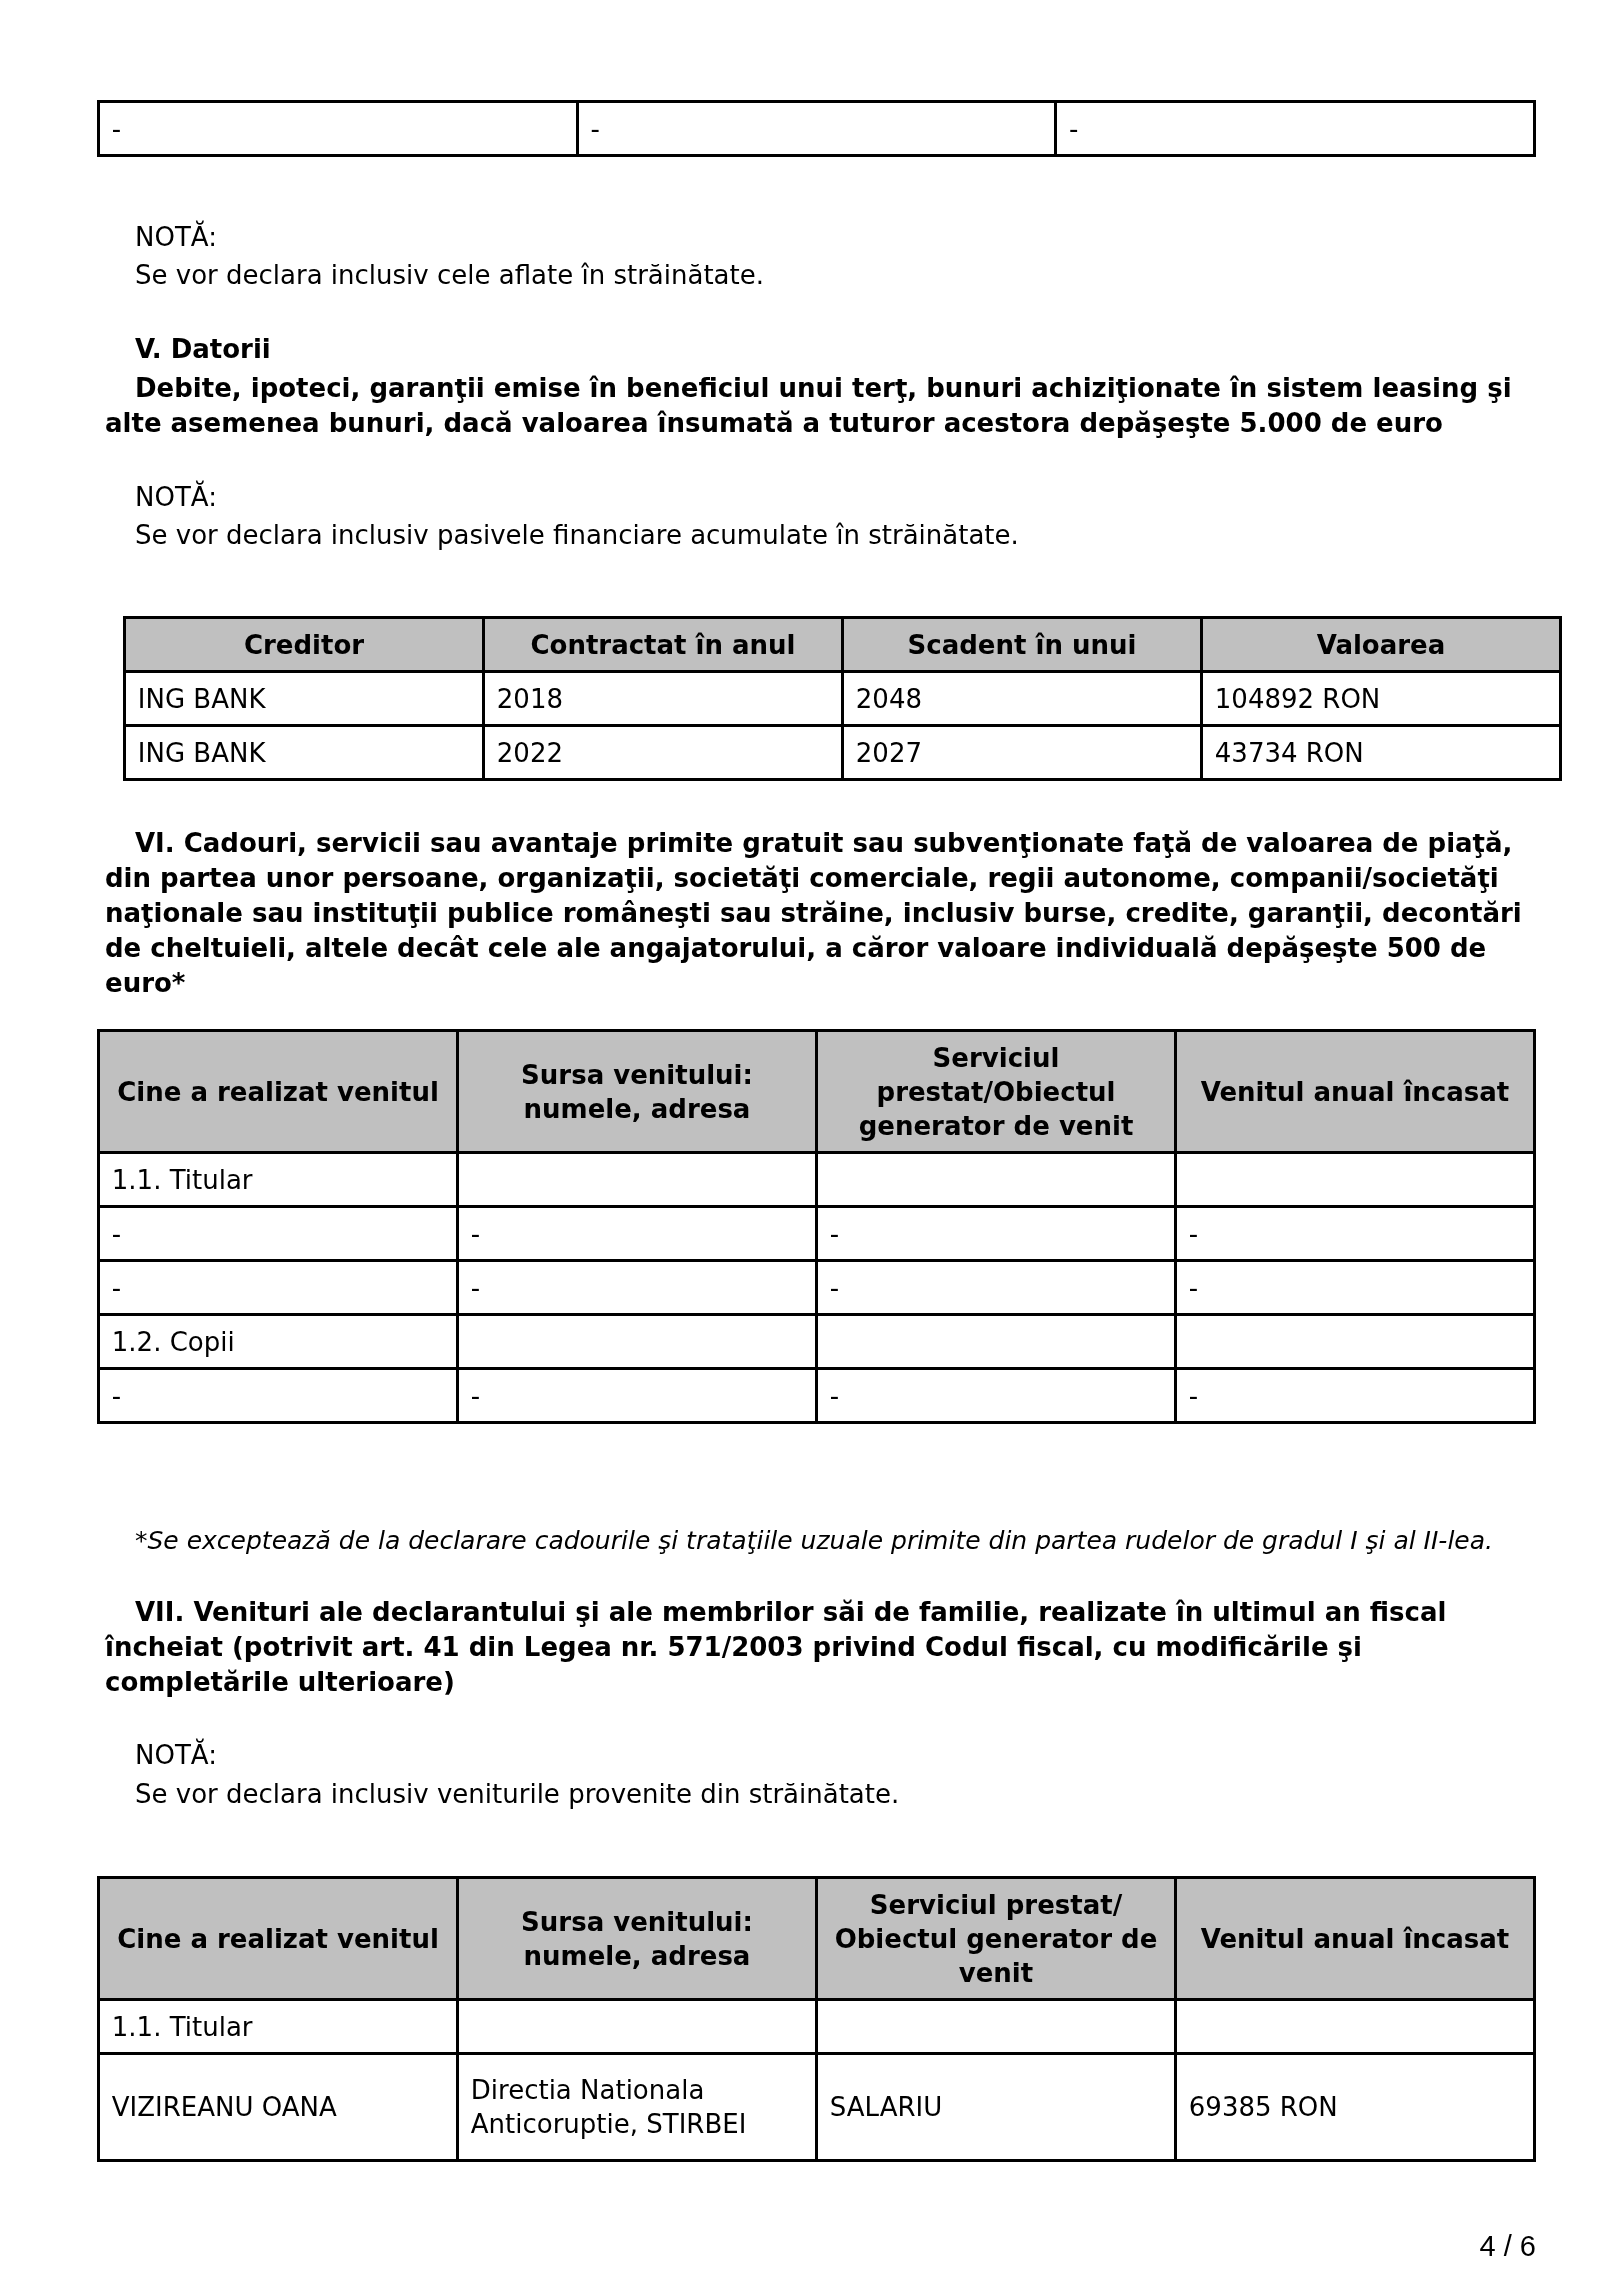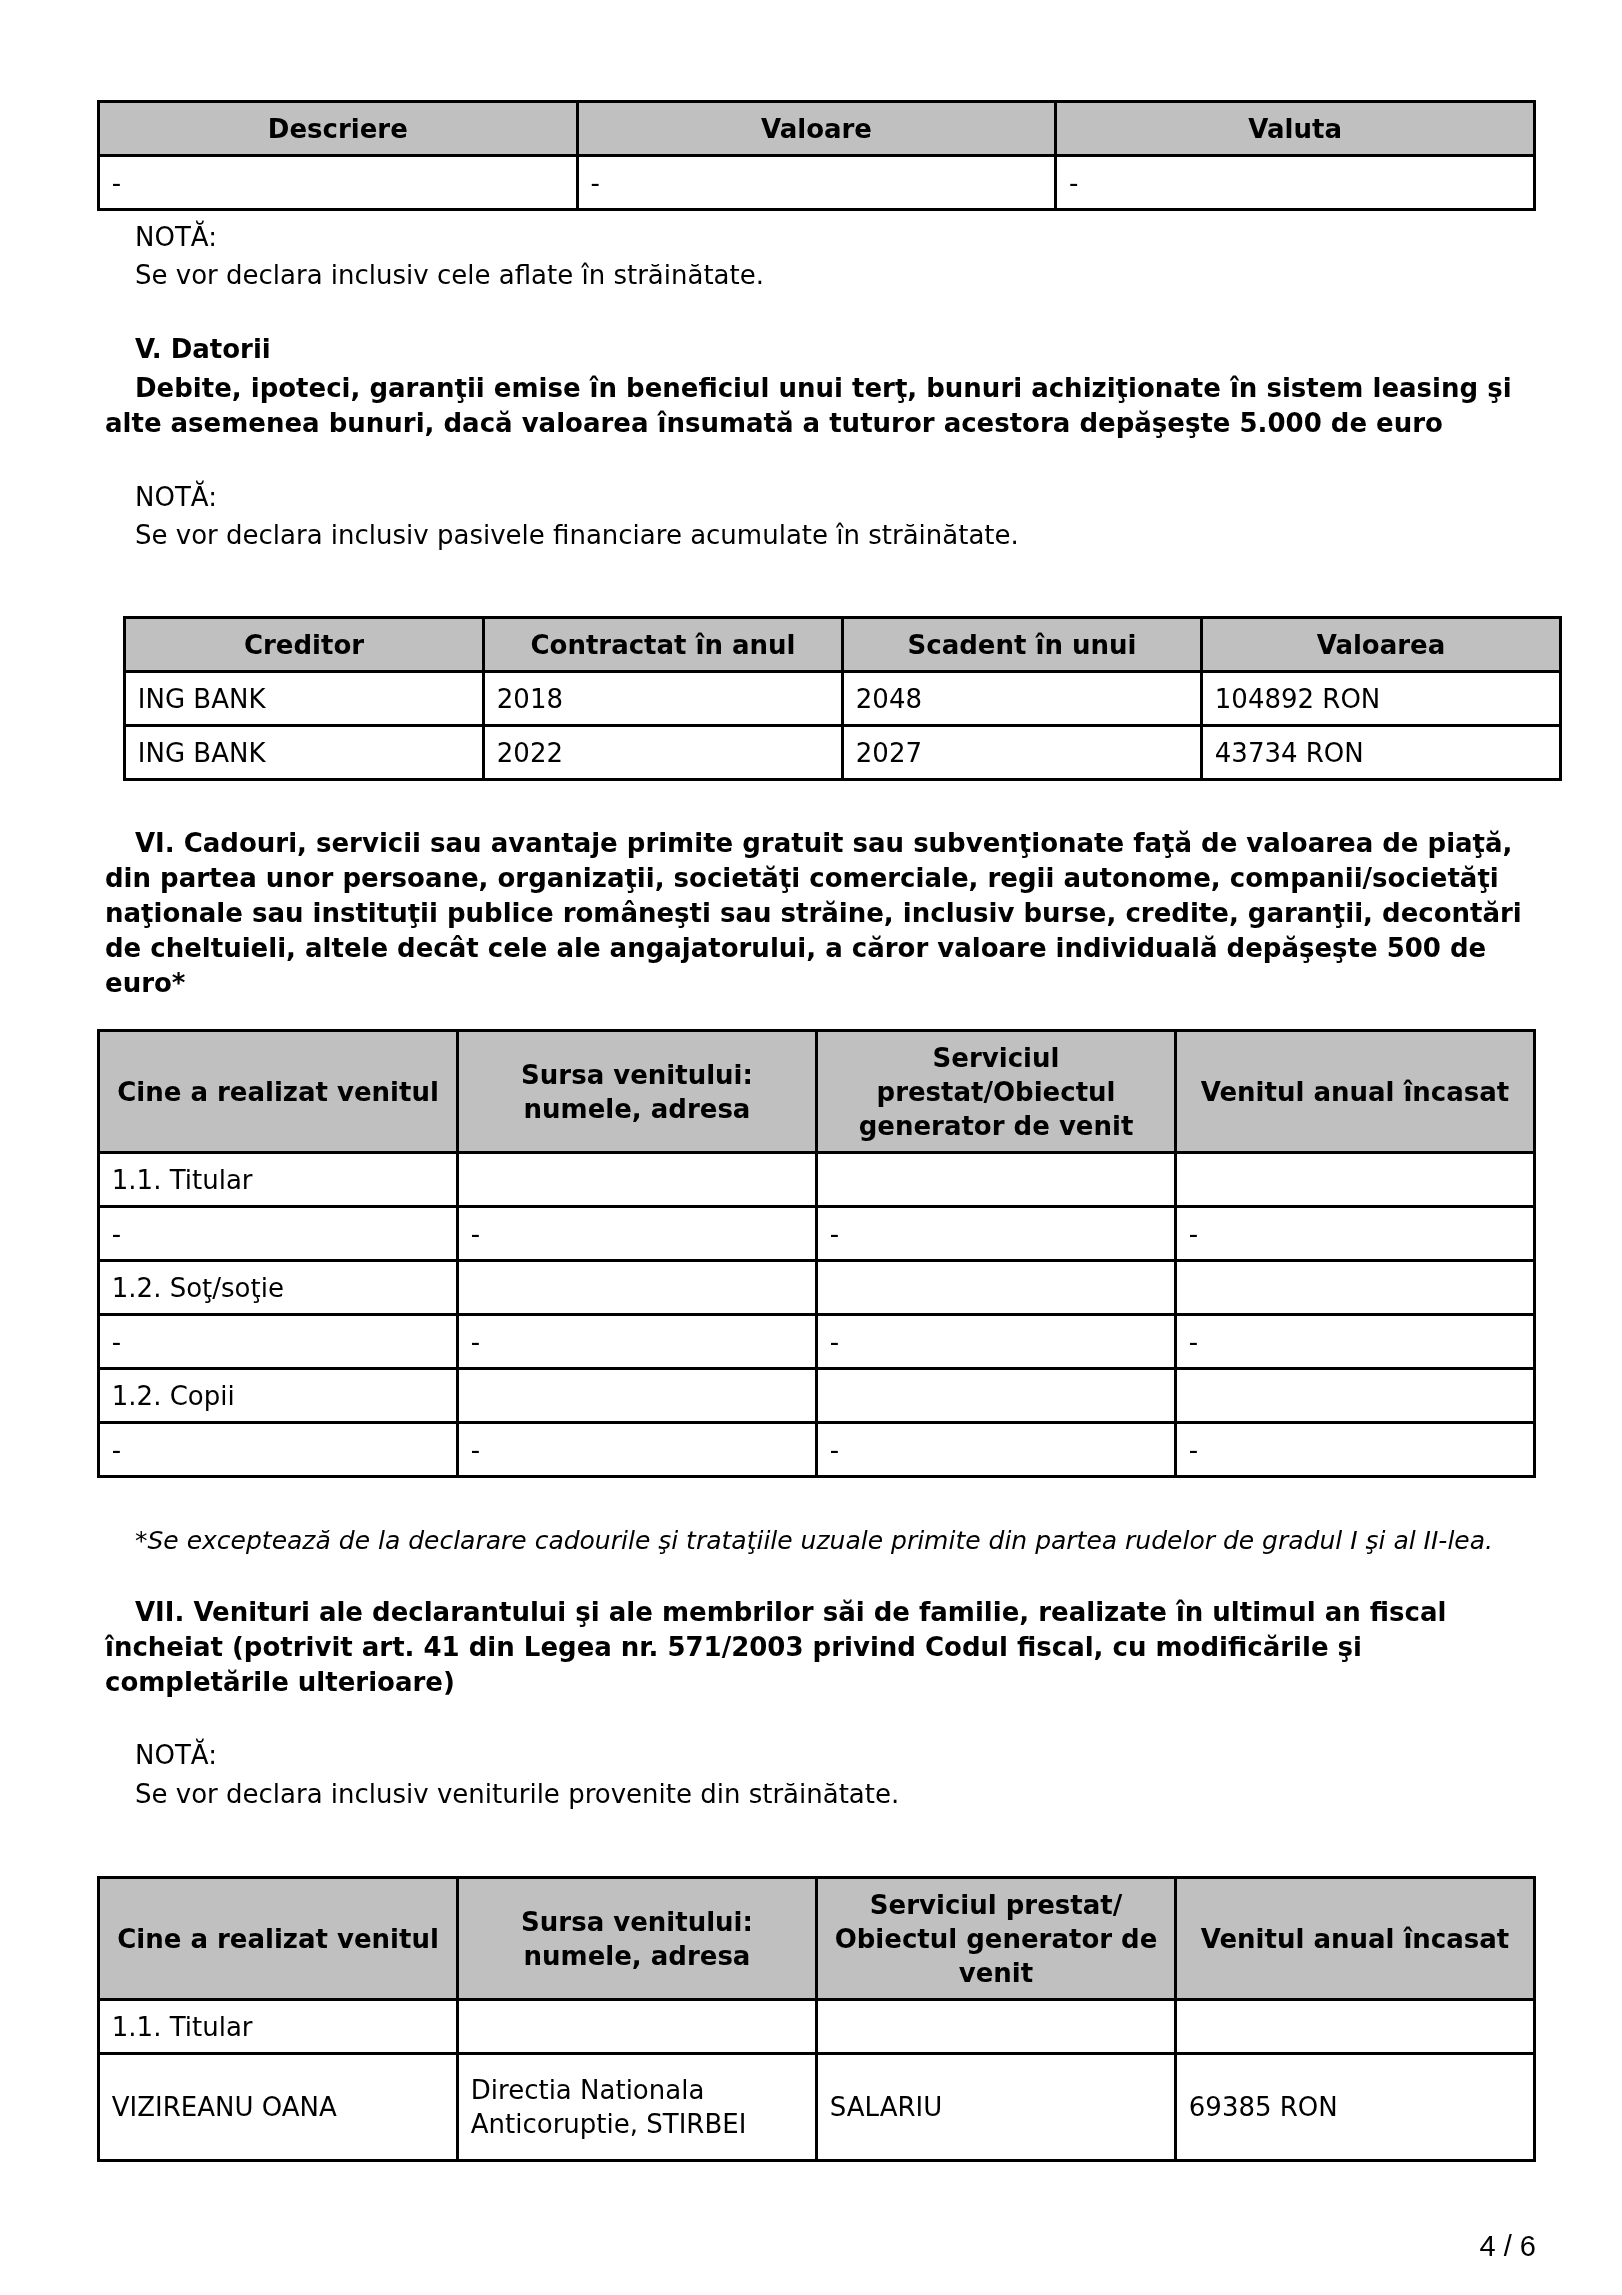--- a/index.html
+++ b/index.html
@@ -13,25 +13,20 @@
   .p { font-size: 26px; line-height: 35px; position: absolute; left: 97px; width: 1439px; margin-left: 8px; }
   .indent { padding-left: 30px; box-sizing: border-box; }
   .bold { font-weight: bold; }
   .sub { background: #e0e0e0; font-style: italic; }
 </style>
 </head>
 <body>
 
 <table class="doc" style="top:100px;">
   <tbody>
-      <tr style="height:54px;">
-    <th>Descriere</th>
-    <th>Valoare</th>
-    <th>Valuta</th>
-  </tr>
   <tr style="height:54px;">
     <td>-</td>
     <td>-</td>
     <td>-</td>
   </tr>
 </tbody>
   </table>
 
 <div class="p indent" style="top:220px;">NOTĂ:</div>
 <div class="p indent" style="top:258px;">Se vor declara inclusiv cele aflate în străinătate.</div>
@@ -80,26 +75,20 @@
     <td></td>
     <td></td>
   </tr>
   <tr style="height:54px;">
     <td>-</td>
     <td>-</td>
     <td>-</td>
     <td>-</td>
   </tr>
   <tr style="height:54px;">
-    <td>1.2. Soţ/soţie</td>
-    <td></td>
-    <td></td>
-    <td></td>
-  </tr>
-  <tr style="height:54px;">
     <td>-</td>
     <td>-</td>
     <td>-</td>
     <td>-</td>
   </tr>
   <tr style="height:54px;">
     <td>1.2. Copii</td>
     <td></td>
     <td></td>
     <td></td>

